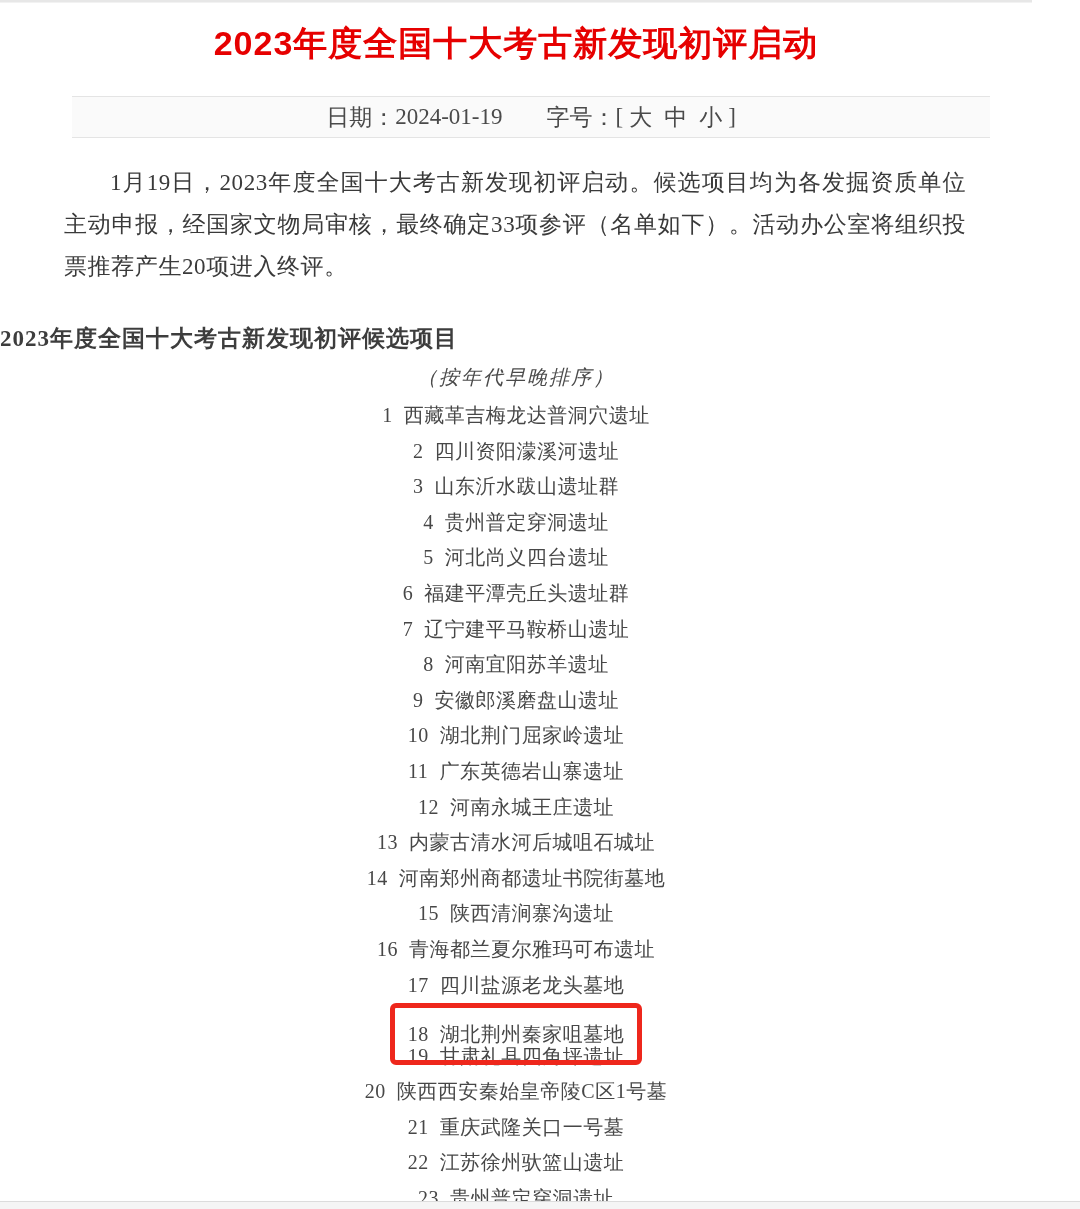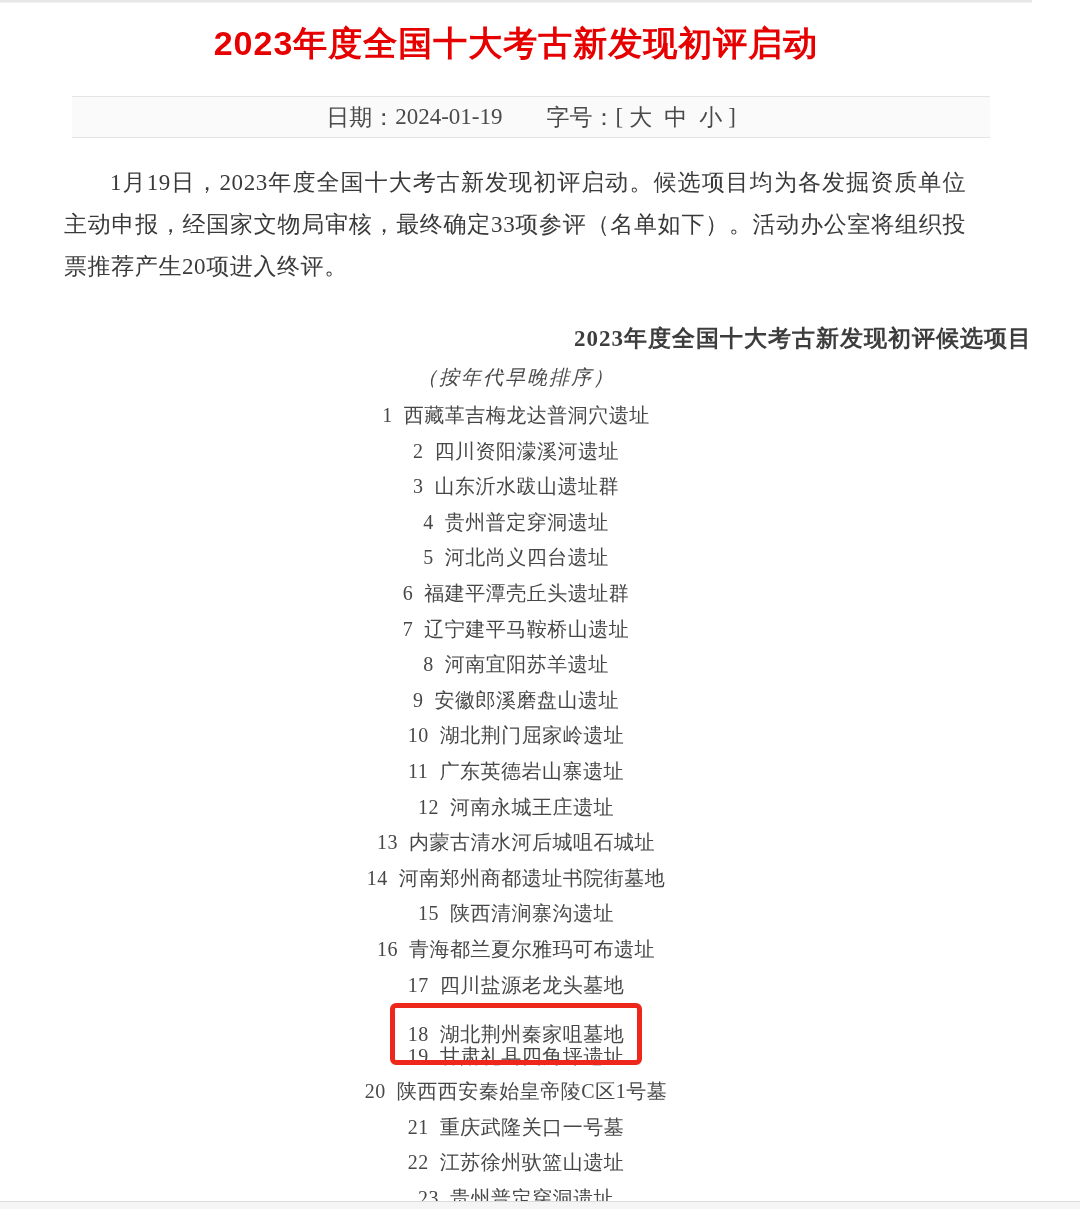--- a/index.html
+++ b/index.html
@@ -53,21 +53,21 @@
     margin: 24px 66px 0 64px;
     font-size: 23px;
     line-height: 42px;
     letter-spacing: 0.6px;
     color: #3a3a3a;
     text-indent: 2em;
     text-align: justify;
   }
   .list-heading {
     margin-top: 35px;
-    text-align: right;
+    text-align: left;
     font-size: 23px;
     font-weight: bold;
     letter-spacing: 1px;
     color: #3d3d3d;
   }
   .list-subheading {
     margin-top: 10px;
     text-align: center;
     font-size: 20px;
     font-style: italic;

